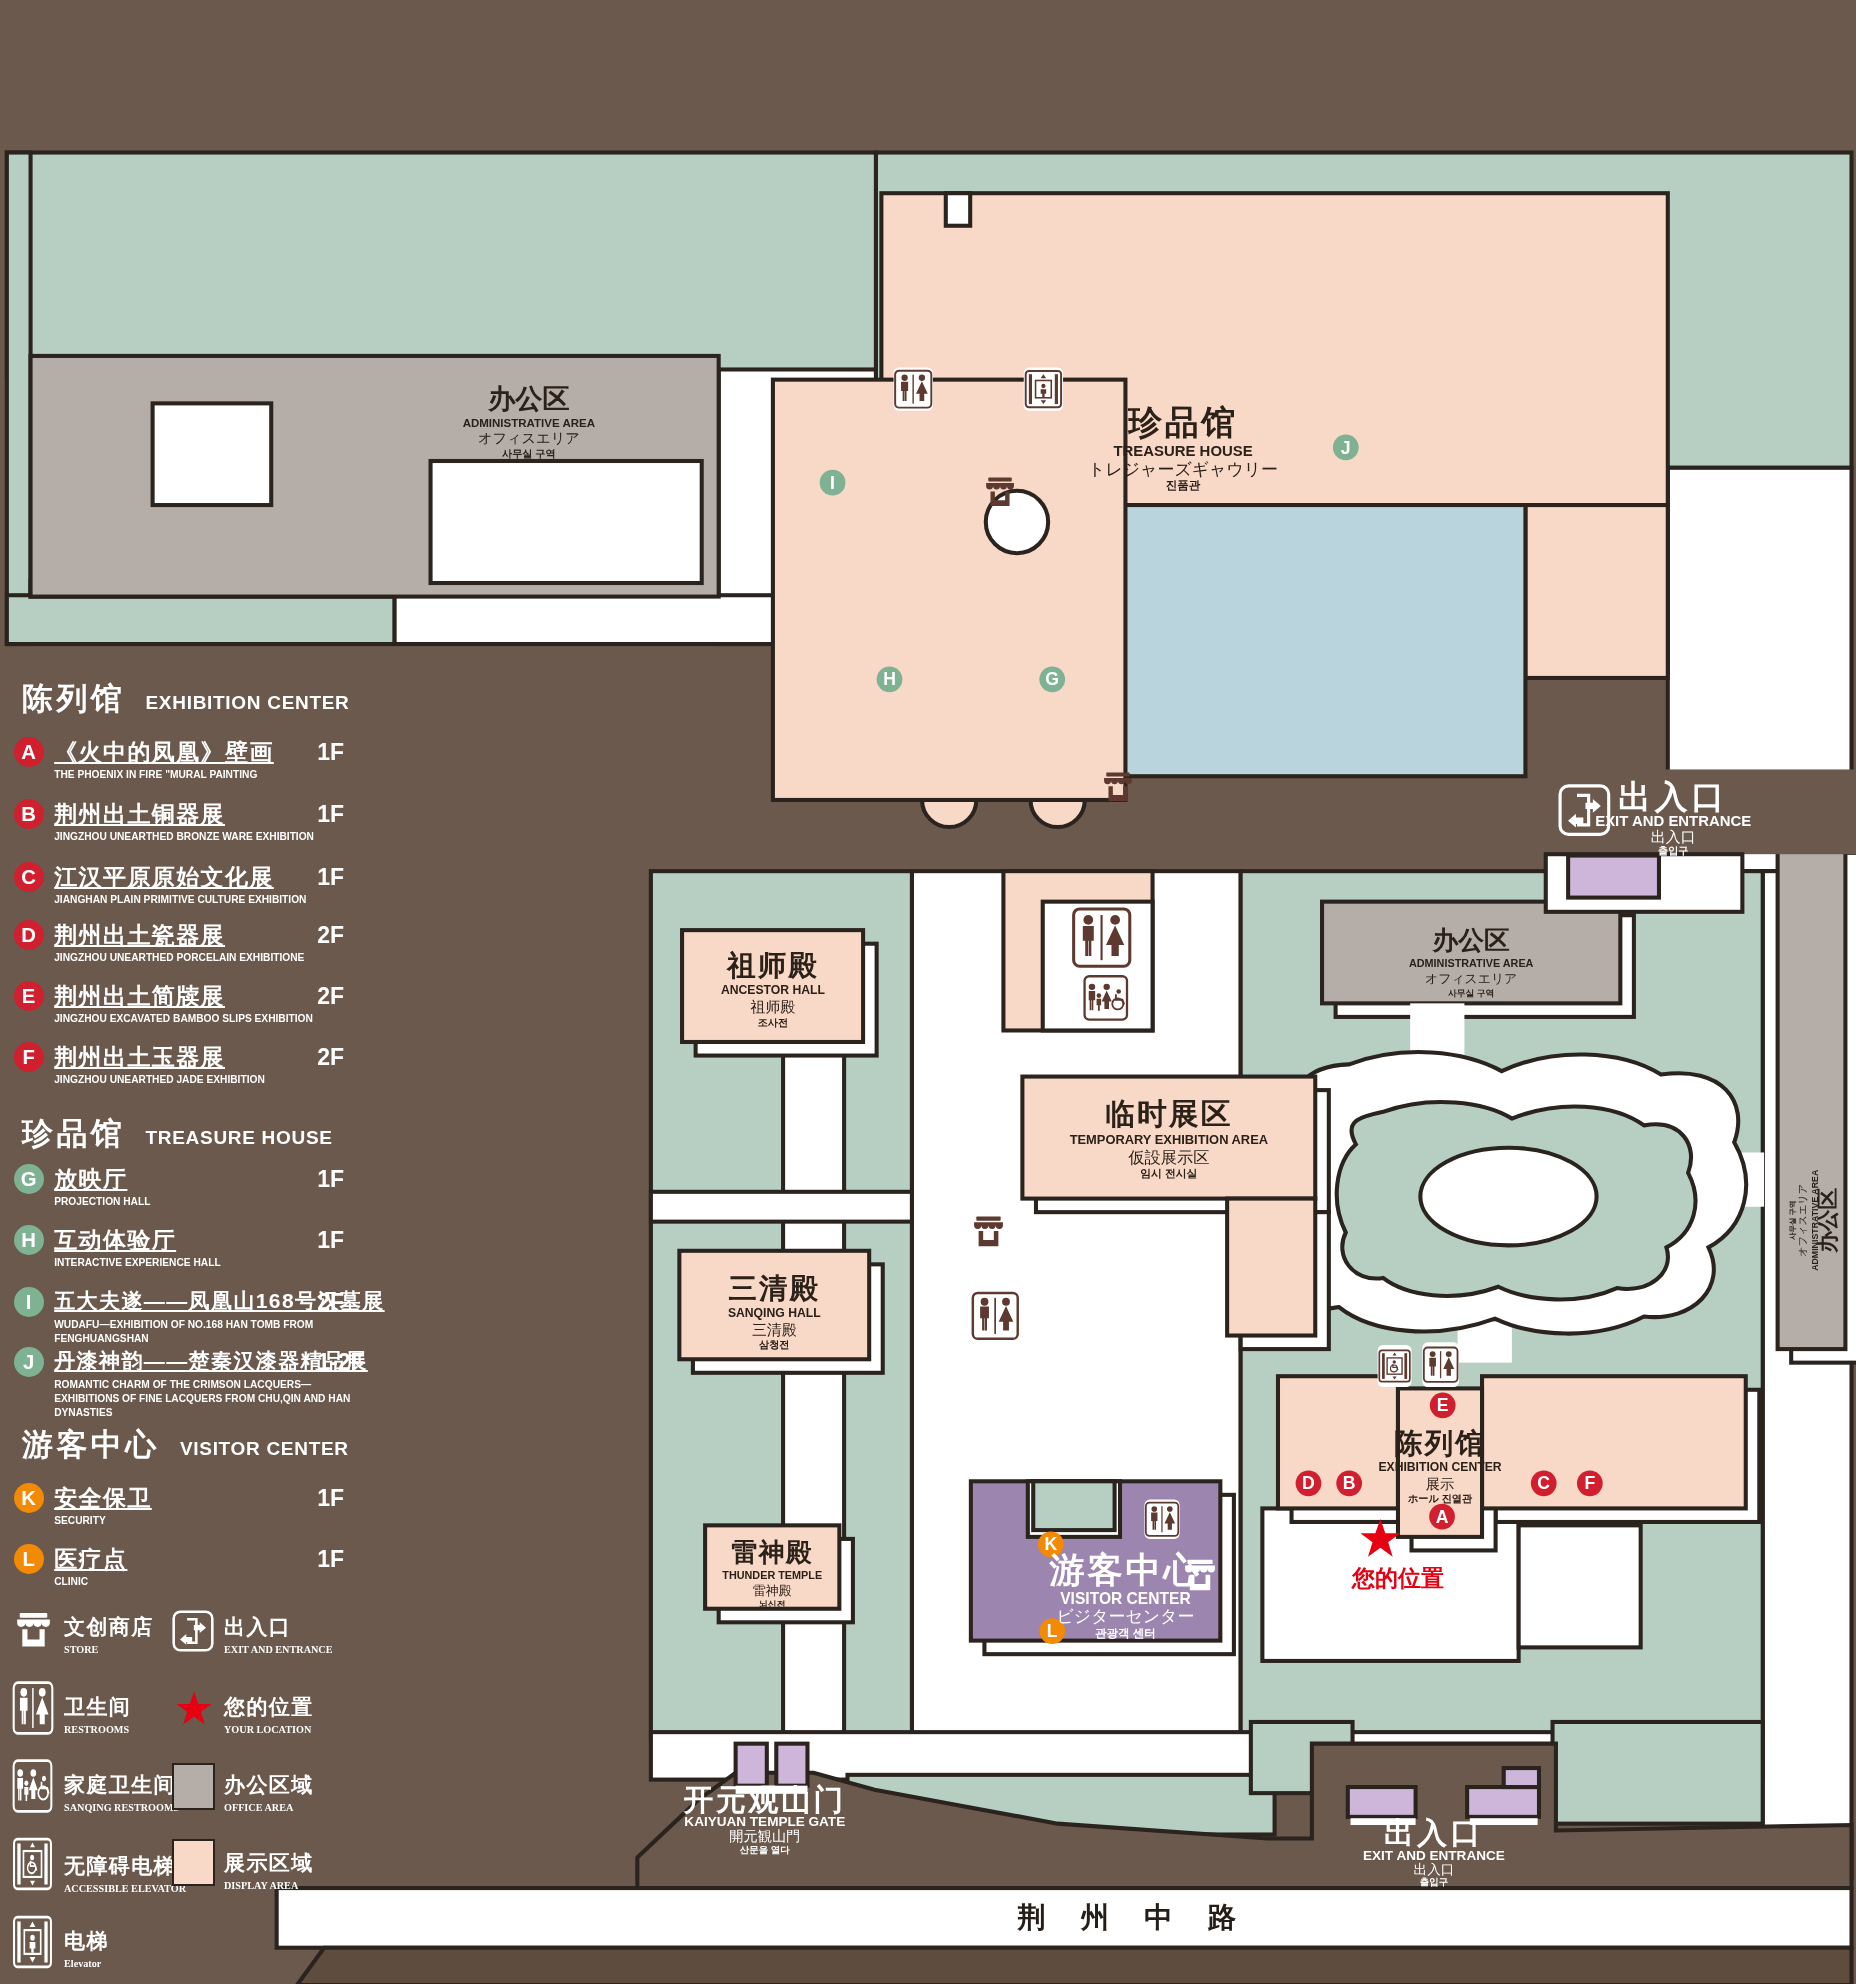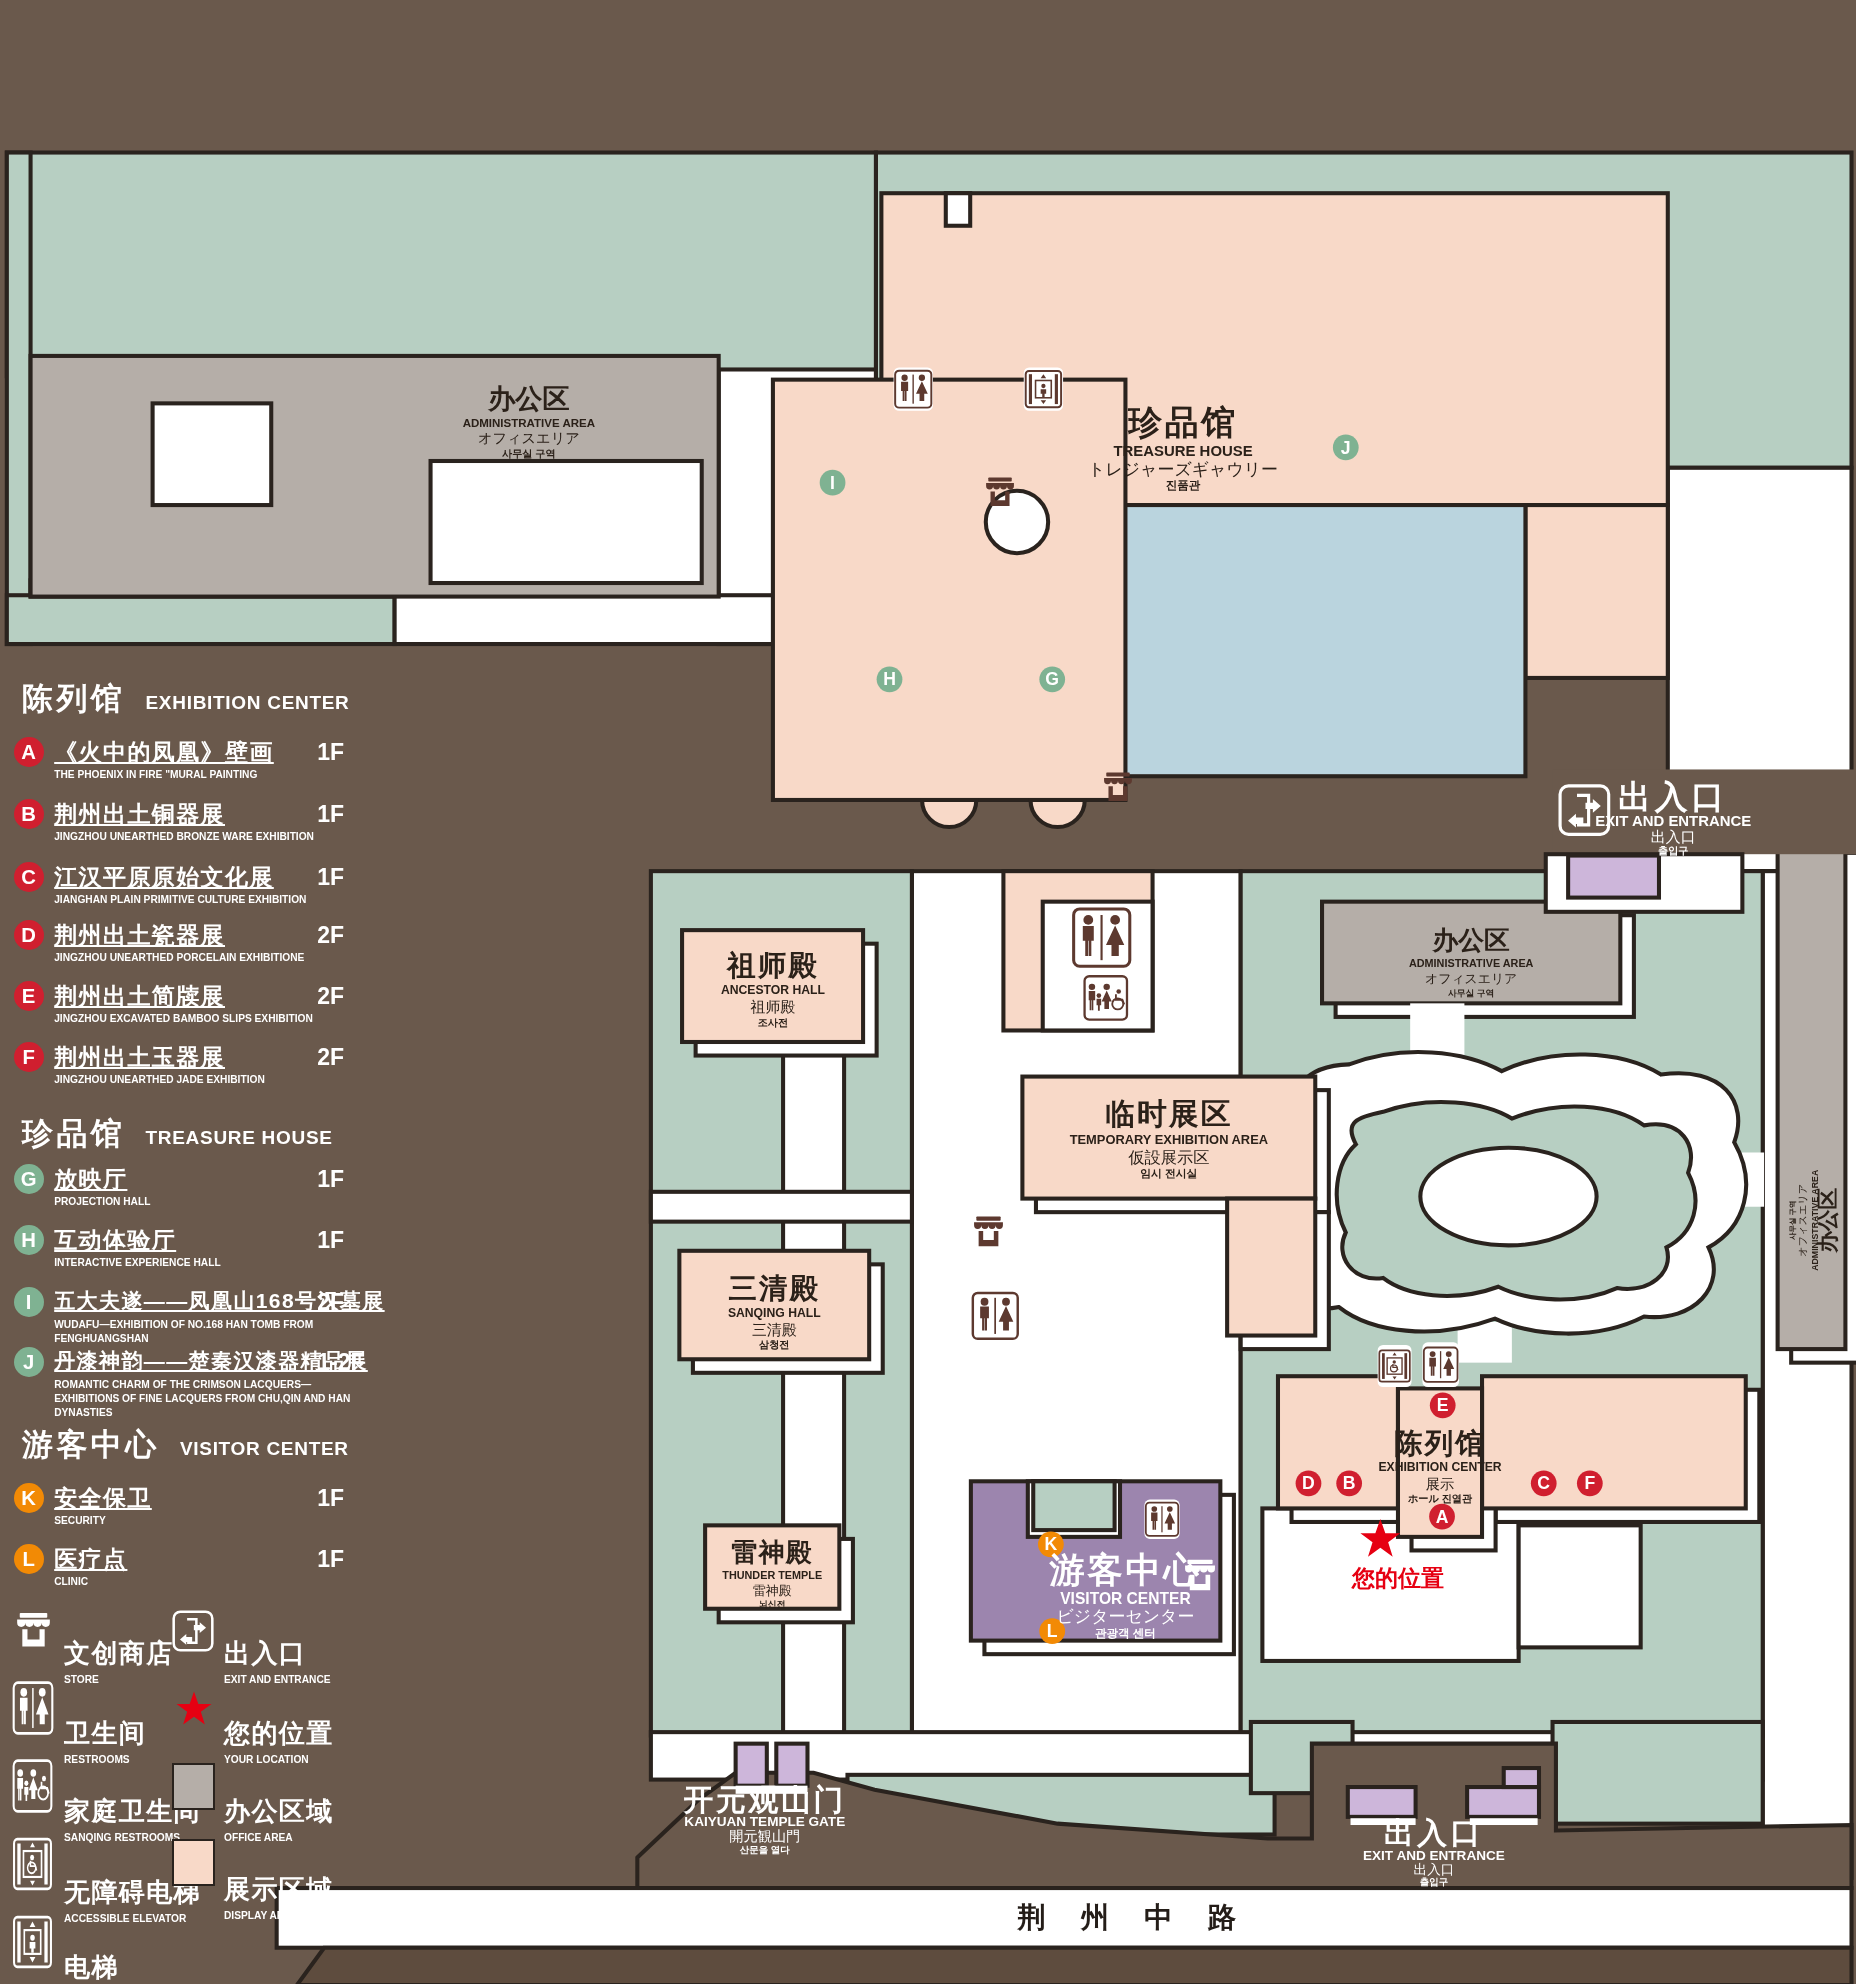--- a/index.html
+++ b/index.html
@@ -16,22 +16,22 @@
   .lhead .hen{font-size:19px;font-weight:bold;margin-left:20.3px;letter-spacing:0.7px;}
   .lrow{position:absolute;left:12.2px;width:380px;height:61px;}
   .lbadge{position:absolute;left:1.4px;top:0px;width:30px;height:30px;border-radius:50%;
           color:#fff;font-size:20.3px;font-weight:bold;text-align:center;line-height:30px;}
   .red{background:#d01f2f;}.grn{background:#7fb292;}.org{background:#f28a05;}
   .lzh{position:absolute;left:42px;top:0;color:#fff;font-size:23px;font-weight:bold;white-space:nowrap;letter-spacing:1.4px;text-decoration:underline;}
   .len{position:absolute;left:42px;top:31px;color:#fff;font-size:10.2px;font-weight:bold;width:319px;line-height:14.2px;}
   .lfloor{position:absolute;left:305px;top:2px;width:51px;color:#fff;font-size:23px;font-weight:bold;}
   .licon{position:absolute;color:#fff;}
   .ilab{position:absolute;color:#fff;white-space:nowrap;}
-  .ilab .izh{font-size:26px;font-weight:bold;letter-spacing:1.4px;margin-top:23px;}
-  .ilab .ien{font-size:10.2px;font-weight:bold;margin-top:2.7px;}
+  .ilab .izh{font-size:21px;font-weight:bold;letter-spacing:1.4px;}
+  .ilab .ien{font-size:10.2px;font-weight:bold;margin-top:2.7px;font-family:Liberation Serif, serif;}
   .swatch{position:absolute;width:39px;height:43px;border:2px solid #2a231e;}
   .sw-office{background:#b5aea8;}
   .sw-display{background:#f8d9c8;}
   
   text{font-family:"Liberation Sans","DejaVu Sans",sans-serif;}
   .bzh{font-weight:bold;fill:#2b2119;}
   .ben{font-weight:bold;fill:#2b2119;}
   .bjp{fill:#2b2119;}
   .bkr{font-weight:bold;fill:#2b2119;}
   .wzh{font-weight:bold;fill:#ffffff;}

